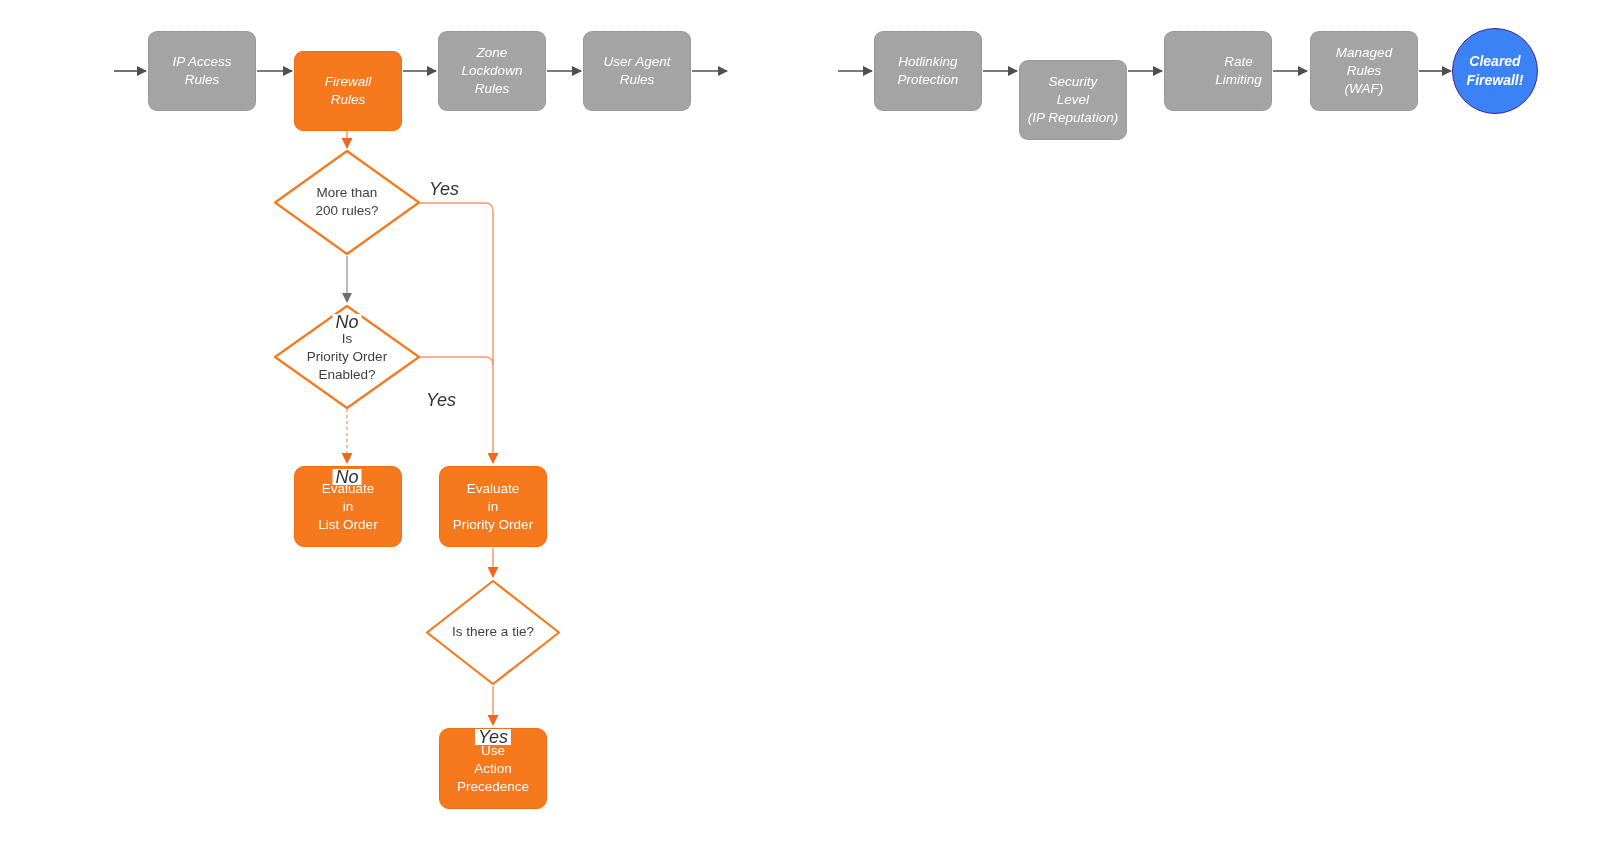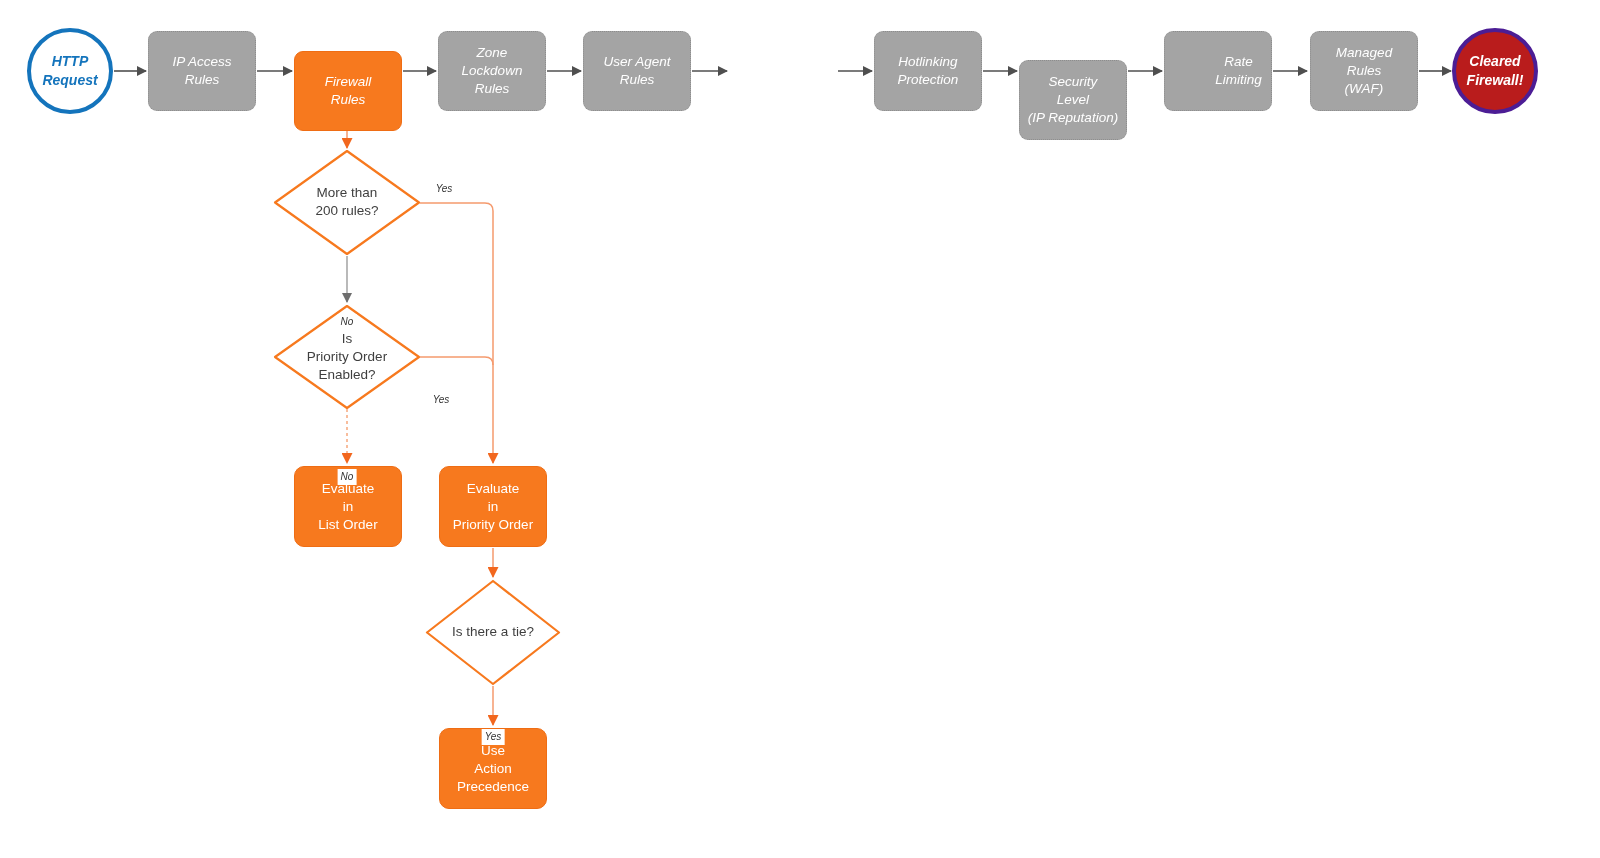--- a/index.html
+++ b/index.html
@@ -62,40 +62,40 @@
     font-style: italic;
     font-size: 14px;
     line-height: 19px;
   }
   .terminal.start {
     background: #ffffff;
     border: 4px solid #1474bc;
     color: #1474bc;
   }
   .terminal.end {
-    background: #b91c1c;
-    border: 4px solid #4c1d95;
+    background: #3b82f6;
+    border: 1px solid #4c1d95;
     color: #ffffff;
   }
   .diamond-label {
     position: absolute;
     transform: translate(-50%, -50%);
     width: 140px;
     text-align: center;
     white-space: pre-line;
     color: #3f3f3f;
     font-size: 13.5px;
     line-height: 18px;
   }
   .edge-label {
     position: absolute;
     transform: translate(-50%, -50%);
     color: #333333;
     font-style: italic;
-    font-size: 10px;
+    font-size: 18px;
     line-height: 16px;
     text-align: center;
   }
   .edge-label.on-line {
     background: #ffffff;
     padding: 0 3px;
     margin-top: 44px;
   }
 </style>
 </head>
@@ -141,22 +141,20 @@
 
     <path d="M493,548 L493,577" stroke="#f59a6e" stroke-width="1.5" fill="none" marker-end="url(#arrow-orange)"></path>
 
     <path d="M493,686 L493,725" stroke="#f59a6e" stroke-width="1.5" fill="none" marker-end="url(#arrow-orange)"></path>
 
     <polygon points="347,151 419,202.5 347,254 275,202.5" fill="#ffffff" stroke="#f7791e" stroke-width="2.2" stroke-linejoin="round"></polygon>
     <polygon points="347,306 419,357 347,408 275,357" fill="#ffffff" stroke="#f7791e" stroke-width="2.2" stroke-linejoin="round"></polygon>
     <polygon points="493,581 559,632.5 493,684 427,632.5" fill="#ffffff" stroke="#f7791e" stroke-width="2.2" stroke-linejoin="round"></polygon>
   </svg>
 
-  <div class="node terminal start" style="left:27px; top:28px;">HTTP
-Request</div>
   <div class="node terminal end" style="left:1452px; top:28px;">Cleared
 Firewall!</div>
 
   <div class="node process" style="left:148px; top:31px;">IP Access
 Rules</div>
   <div class="node process highlight" style="left:294px; top:31px;margin-top:20px;">Firewall
 Rules</div>
   <div class="node process" style="left:438px; top:31px;">Zone
 Lockdown
 Rules</div>

